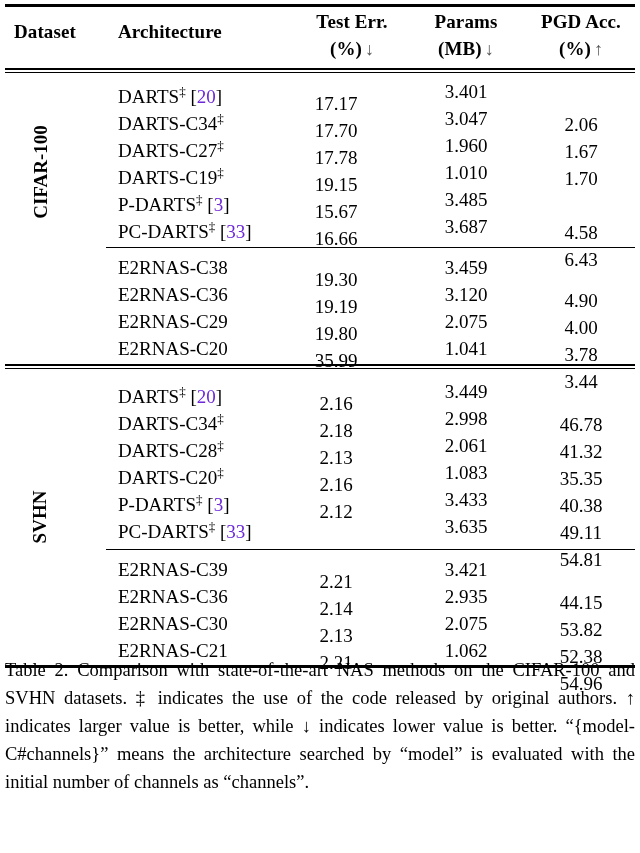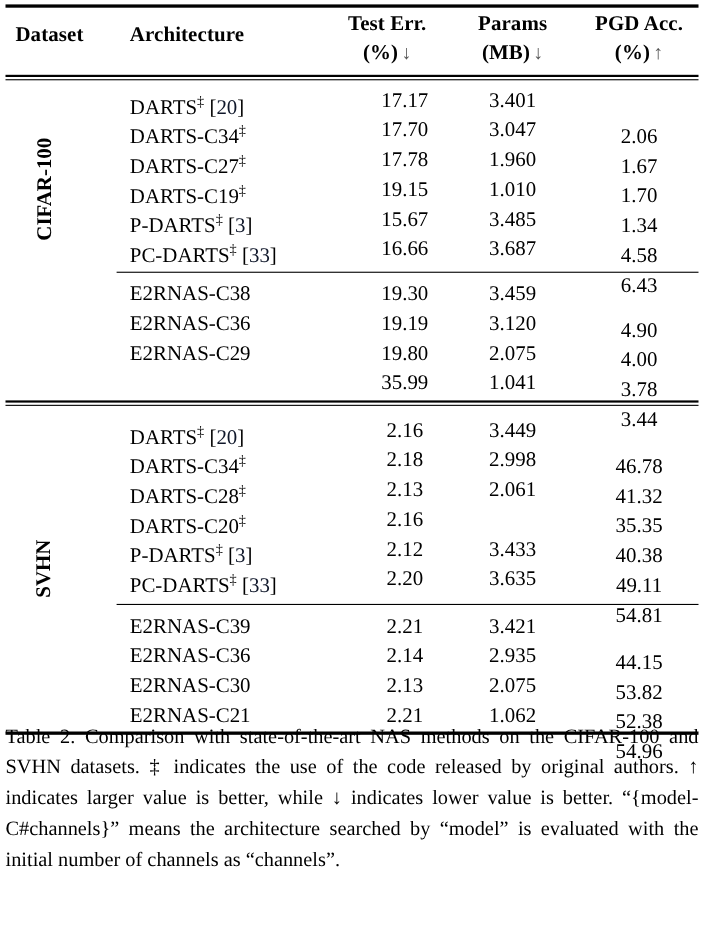--- a/index.html
+++ b/index.html
@@ -47,26 +47,26 @@
     transform:rotate(-90deg);
     text-align:center;
   }
   #vl-cifar { left:-24px; top:160px; width:130px; height:24px; line-height:24px; }
   #vl-svhn  { left:-10px; top:505px; width:100px; height:24px; line-height:24px; }
 
   
   .row { position:absolute; left:0; width:640px; height:27px; }
   .cell { position:absolute; font-size:19px; line-height:27px; white-space:nowrap; }
   .c-arch { left:118px; text-align:left; }
-  .c-v1 { left:316px; width:104px; text-align:center; }
+  .c-v1 { left:284px; width:104px; text-align:center;margin-top:12px; }
   .c-v2 { left:414px; width:104px; text-align:center; }
   .c-v3 { left:528px; width:106px; text-align:center;margin-top:33px; }
   .dd { font-size:13px; vertical-align:super; letter-spacing:0; }
   .cite { color:#000; }
-  .cite .num { color:#0f172a; }
+  .cite .num { color:#6d28d9; }
 
   
   #caption {
     position:absolute; left:5px; top:656px; width:630px;
     font-size:18.5px; line-height:28px;
     text-align:justify; text-justify:inter-word;
     hyphens:manual;
   }
 </style>
 </head>
@@ -116,21 +116,20 @@
       <div class="row" style="top: 132px;">
         <div class="cell c-arch"><span>DARTS-C27</span><span class="dd">‡</span></div>
         <div class="cell c-v1">17.78</div>
         <div class="cell c-v2">1.960</div>
         <div class="cell c-v3">1.70</div>
       </div>
       <div class="row" style="top: 159px;">
         <div class="cell c-arch"><span>DARTS-C19</span><span class="dd">‡</span></div>
         <div class="cell c-v1">19.15</div>
         <div class="cell c-v2">1.010</div>
-        <div class="cell c-v3">1.34</div>
       </div>
       <div class="row" style="top: 186px;">
         <div class="cell c-arch"><span>P-DARTS</span><span class="dd">‡</span><span class="cite">&nbsp;[<span class="num">3</span>]</span></div>
         <div class="cell c-v1">15.67</div>
         <div class="cell c-v2">3.485</div>
         <div class="cell c-v3">4.58</div>
       </div>
       <div class="row" style="top: 213px;">
         <div class="cell c-arch"><span>PC-DARTS</span><span class="dd">‡</span><span class="cite">&nbsp;[<span class="num">33</span>]</span></div>
         <div class="cell c-v1">16.66</div>
@@ -149,20 +148,21 @@
         <div class="cell c-v2">3.120</div>
         <div class="cell c-v3">4.00</div>
       </div>
       <div class="row" style="top: 308px;">
         <div class="cell c-arch"><span>E2RNAS-C29</span></div>
         <div class="cell c-v1">19.80</div>
         <div class="cell c-v2">2.075</div>
         <div class="cell c-v3">3.78</div>
       </div>
       <div class="row" style="top: 335px;">
+        <div class="cell c-arch"><span>E2RNAS-C20</span></div>
         <div class="cell c-v1">35.99</div>
         <div class="cell c-v2">1.041</div>
         <div class="cell c-v3">3.44</div>
       </div>
       <div class="row" style="top: 378px;">
         <div class="cell c-arch"><span>DARTS</span><span class="dd">‡</span><span class="cite">&nbsp;[<span class="num">20</span>]</span></div>
         <div class="cell c-v1">2.16</div>
         <div class="cell c-v2">3.449</div>
         <div class="cell c-v3">46.78</div>
       </div>
@@ -174,31 +174,31 @@
       </div>
       <div class="row" style="top: 432px;">
         <div class="cell c-arch"><span>DARTS-C28</span><span class="dd">‡</span></div>
         <div class="cell c-v1">2.13</div>
         <div class="cell c-v2">2.061</div>
         <div class="cell c-v3">35.35</div>
       </div>
       <div class="row" style="top: 459px; padding-left: 30px;">
         <div class="cell c-arch"><span>DARTS-C20</span><span class="dd">‡</span></div>
         <div class="cell c-v1">2.16</div>
+        <div class="cell c-v2">1.083</div>
         <div class="cell c-v3">40.38</div>
       </div>
       <div class="row" style="top: 486px;">
         <div class="cell c-arch"><span>P-DARTS</span><span class="dd">‡</span><span class="cite">&nbsp;[<span class="num">3</span>]</span></div>
         <div class="cell c-v1">2.12</div>
         <div class="cell c-v2">3.433</div>
         <div class="cell c-v3">49.11</div>
       </div>
       <div class="row" style="top: 513px;">
         <div class="cell c-arch"><span>PC-DARTS</span><span class="dd">‡</span><span class="cite">&nbsp;[<span class="num">33</span>]</span></div>
-        <div class="cell c-v1">2.20</div>
         <div class="cell c-v2">3.635</div>
         <div class="cell c-v3">54.81</div>
       </div>
       <div class="row" style="top: 556px;">
         <div class="cell c-arch"><span>E2RNAS-C39</span></div>
         <div class="cell c-v1">2.21</div>
         <div class="cell c-v2">3.421</div>
         <div class="cell c-v3">44.15</div>
       </div>
       <div class="row" style="top: 583px;">

